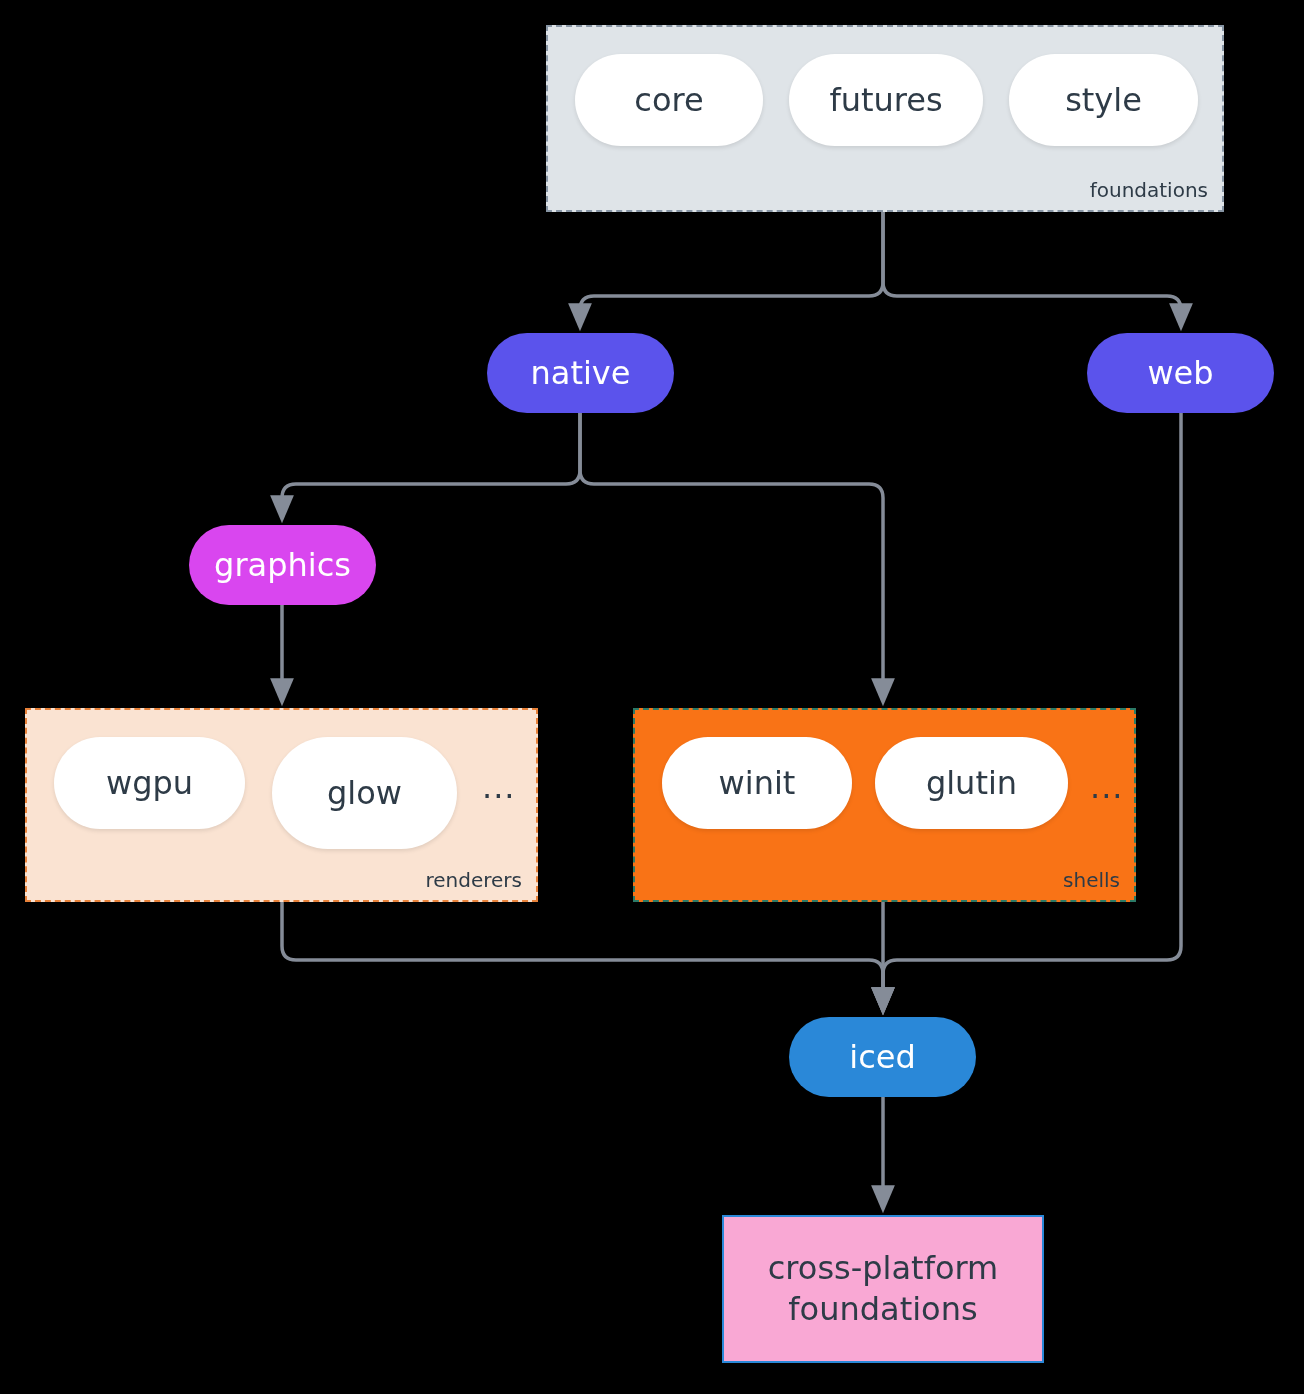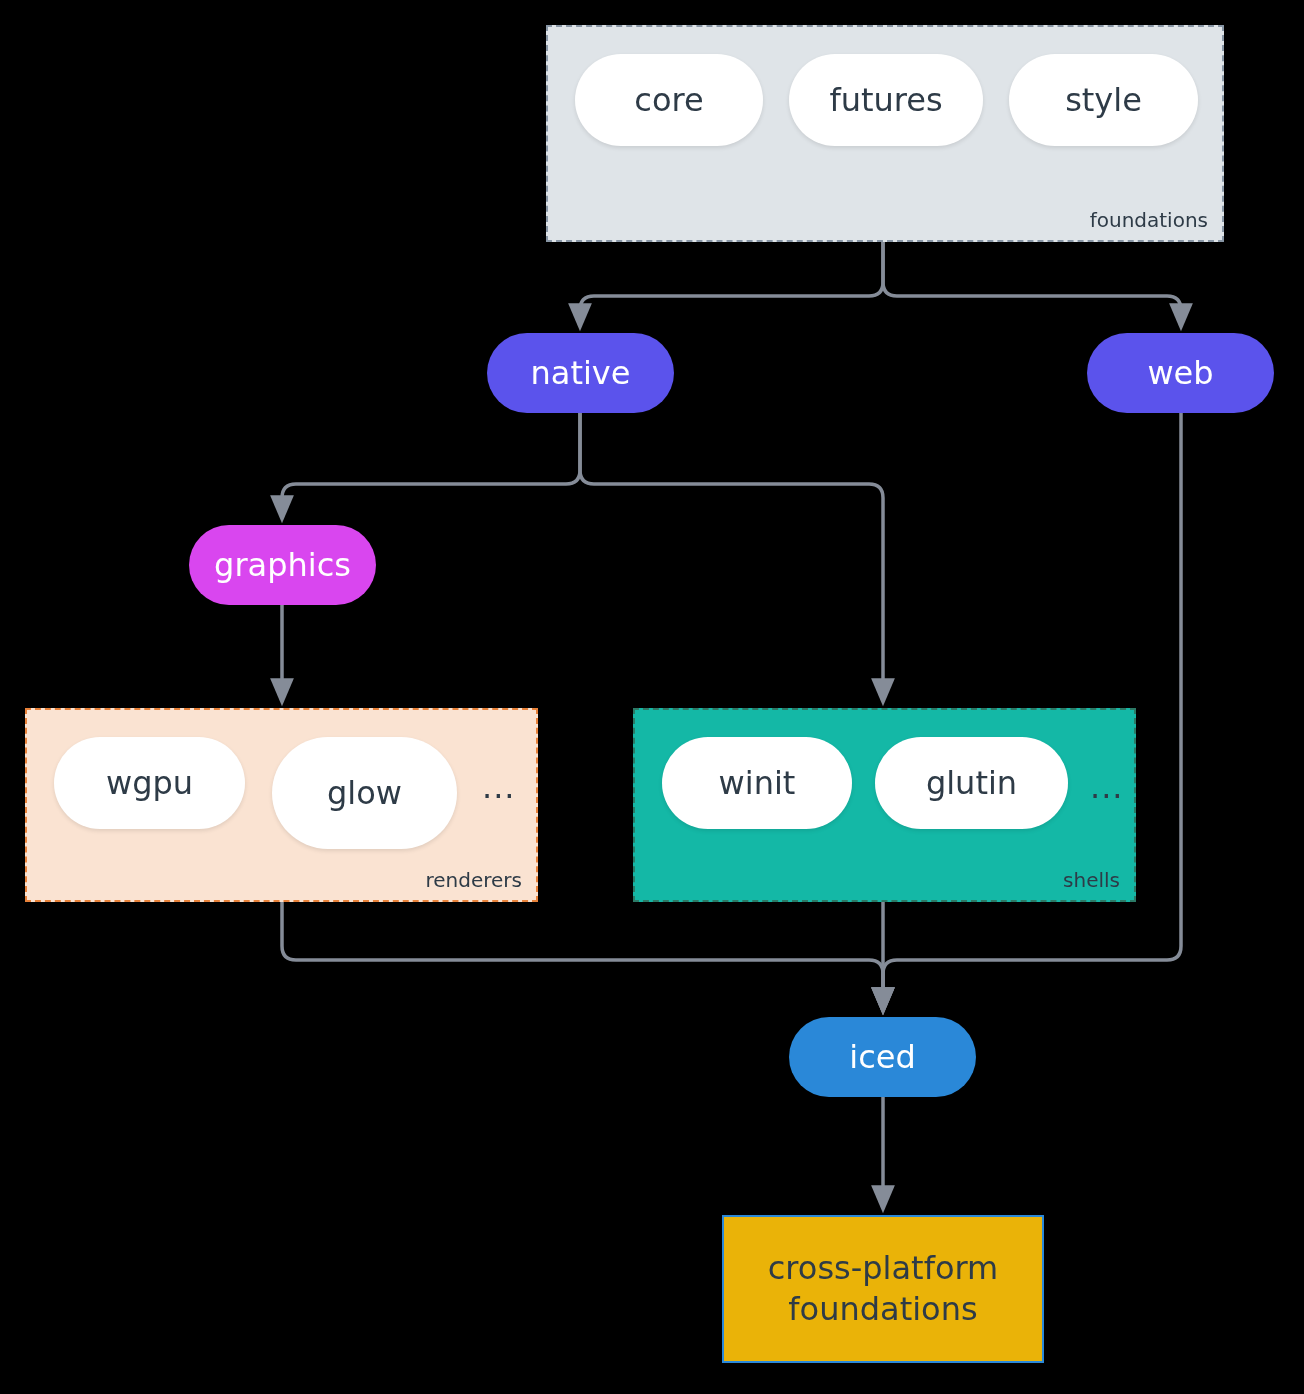--- a/index.html
+++ b/index.html
@@ -31,34 +31,34 @@
   .cluster-label {
     position: absolute;
     right: 14px;
     bottom: 8px;
     font-size: 20px;
     color: #2e3b47;
     white-space: nowrap;
   }
   .cluster-foundations {
     left: 546px; top: 25px;
-    width: 678px; height: 217px;
+    width: 678px; height: 187px;
     background: #dfe4e8;
     border: 2px dashed #8896a5;
   }
   .cluster-renderers {
     left: 25px; top: 708px;
     width: 513px; height: 194px;
     background: #fae3d2;
     border: 2px dashed #e8823a;
   }
   .cluster-shells {
     left: 633px; top: 708px;
     width: 503px; height: 194px;
-    background: #14b8a6;
+    background: #f97316;
     border: 2px dashed #2b7a66;
   }
 
   
   .pill {
     position: absolute;
     background: #ffffff;
     border-radius: 999px;
     box-shadow: 0 2px 4px rgba(0,0,0,0.10);
     display: flex;
@@ -90,21 +90,21 @@
   .node-native { left: 487px; top: 333px;  width: 187px; height: 80px; background: #5b53ec; }
   .node-web    { left: 1087px; top: 333px; width: 187px; height: 80px; background: #5b53ec; }
   .node-graphics { left: 189px; top: 525px; width: 187px; height: 80px; background: #d946ef; }
   .node-iced   { left: 789px; top: 1017px; width: 187px; height: 80px; background: #2a88d8; }
 
   
   .node-app {
     position: absolute;
     left: 722px; top: 1215px;
     width: 322px; height: 148px;
-    background: #eab308;
+    background: #f9a8d4;
     border: 2px solid #2a88d8;
     display: flex;
     flex-direction: column;
     align-items: center;
     justify-content: center;
     font-size: 32px;
     color: #2e3b47;
     line-height: 1.28;
     box-sizing: border-box;
   }

